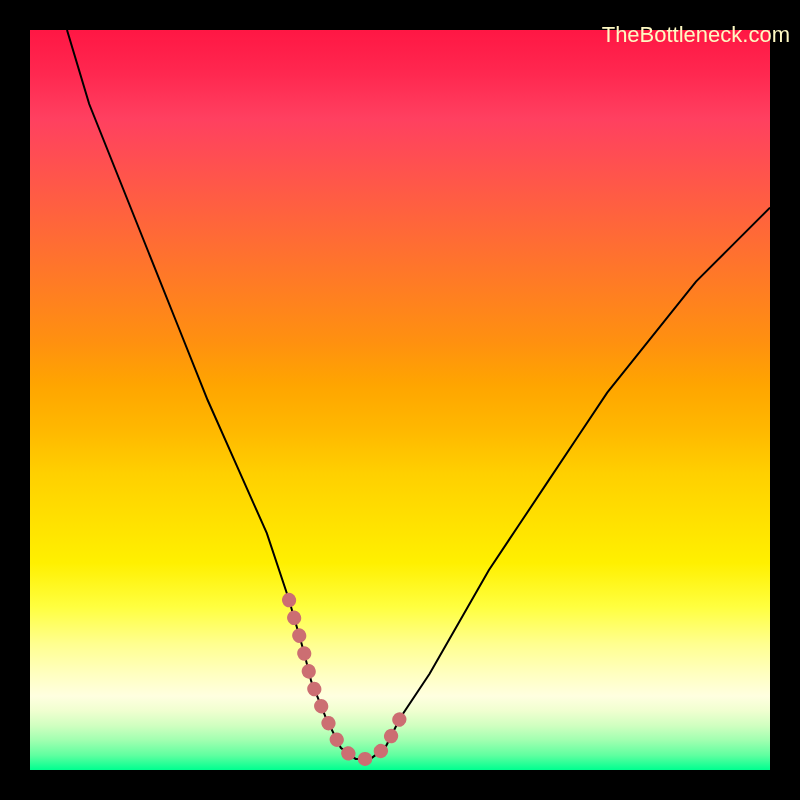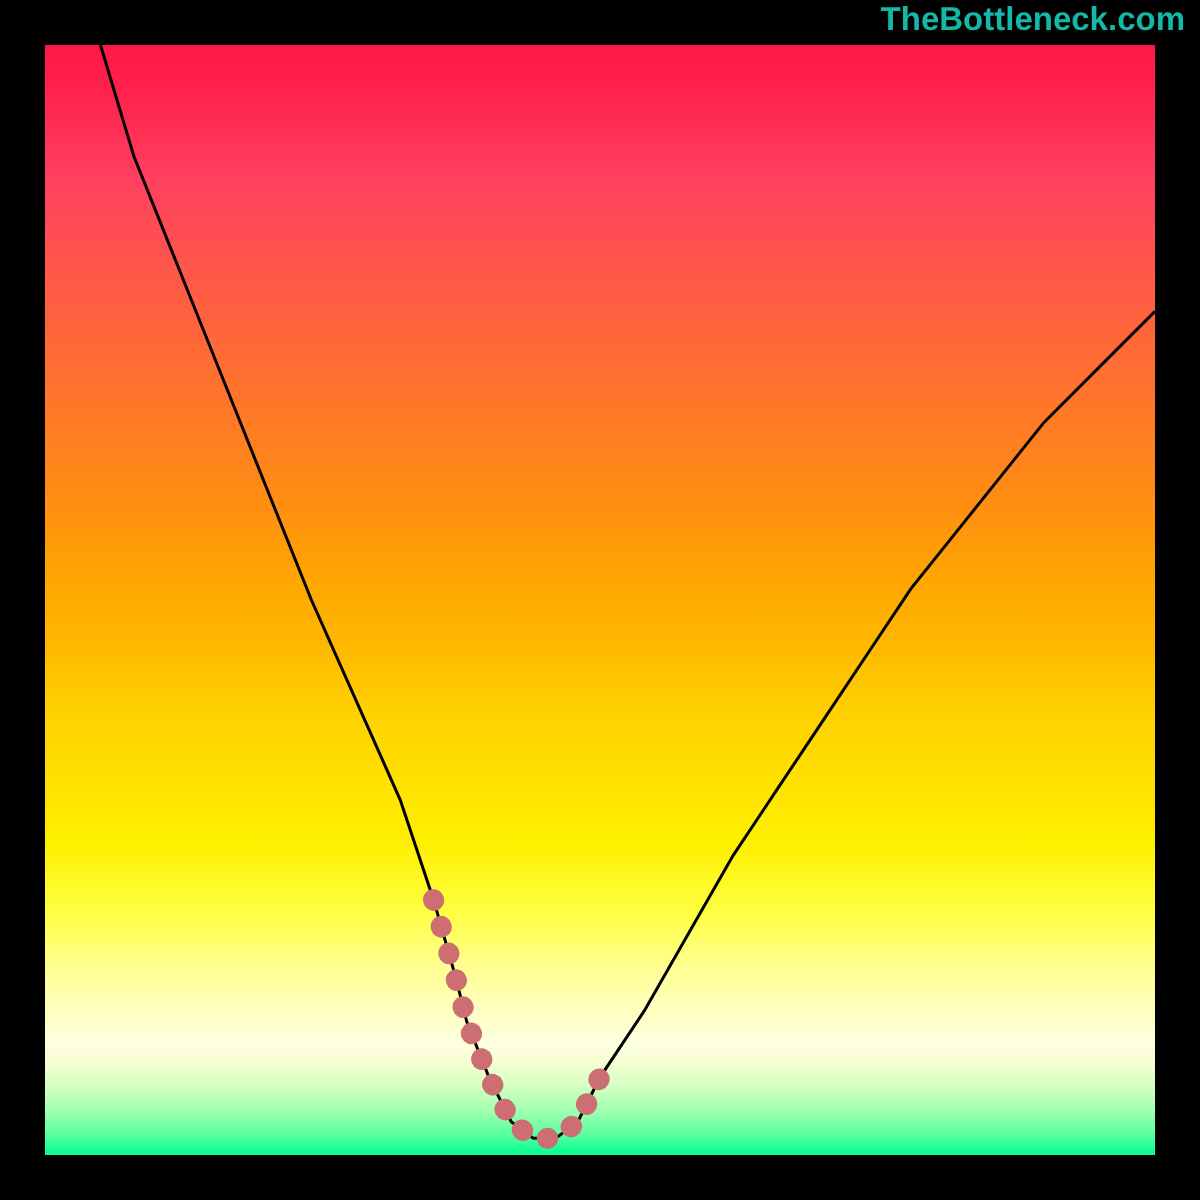--- a/index.html
+++ b/index.html
@@ -9,25 +9,25 @@
     }
     body {
       width: 800px;
       height: 800px;
       background: #000;
       position: relative;
       font-family: Arial, sans-serif;
     }
     .watermark {
       position: absolute;
-      top: 0;
+      top: 22px;
       right: 10px;
-      color: #14b8a6;
+      color: #fef9c3;
       font-size: 22px;
-      font-weight: bold;
+      font-weight: normal;
       z-index: 10;
     }
     .chart-area {
       position: absolute;
       top: 30px;
       left: 30px;
       width: 740px;
       height: 740px;
       background: linear-gradient(to bottom,
         #ff1744 0%,

